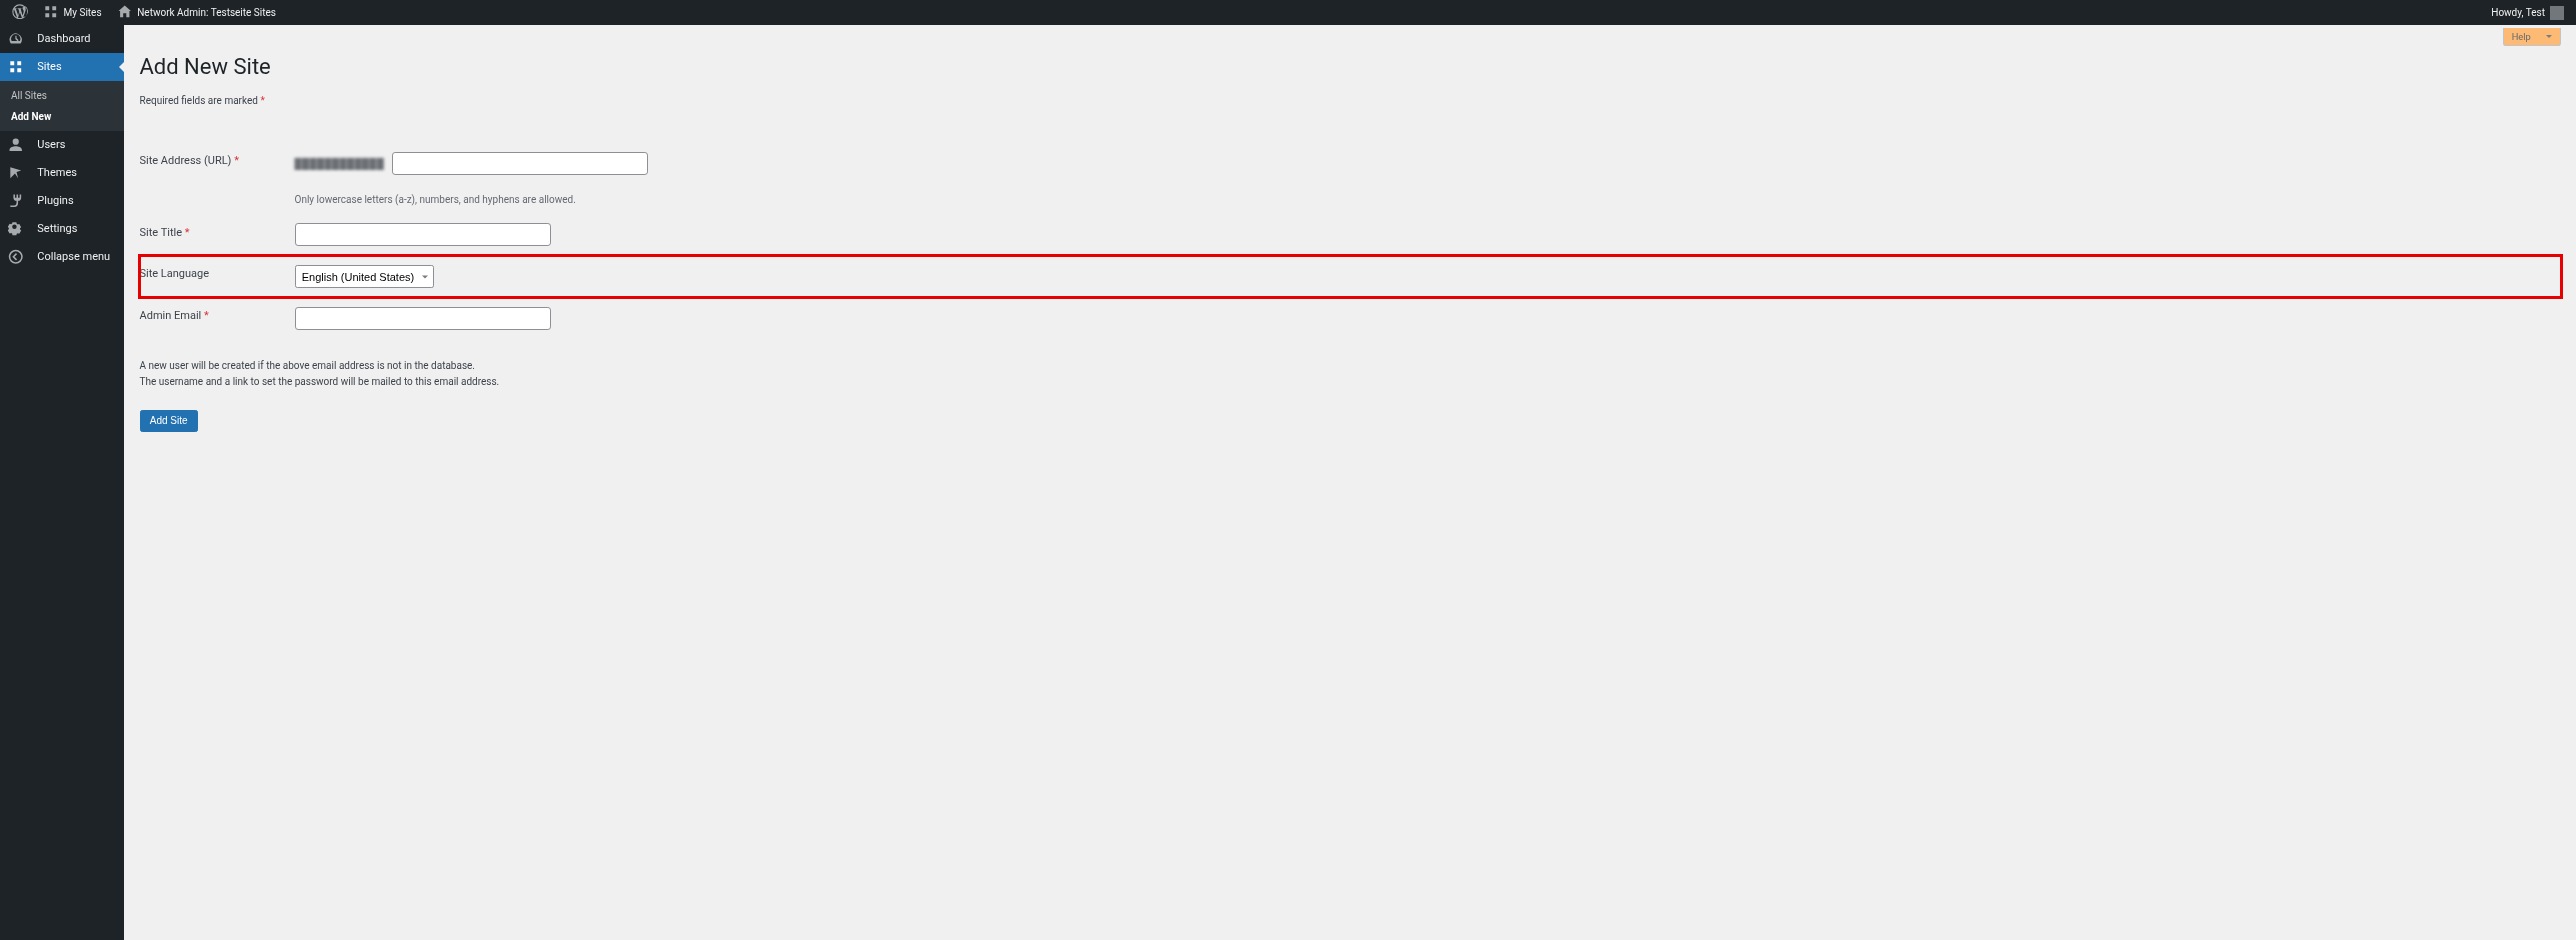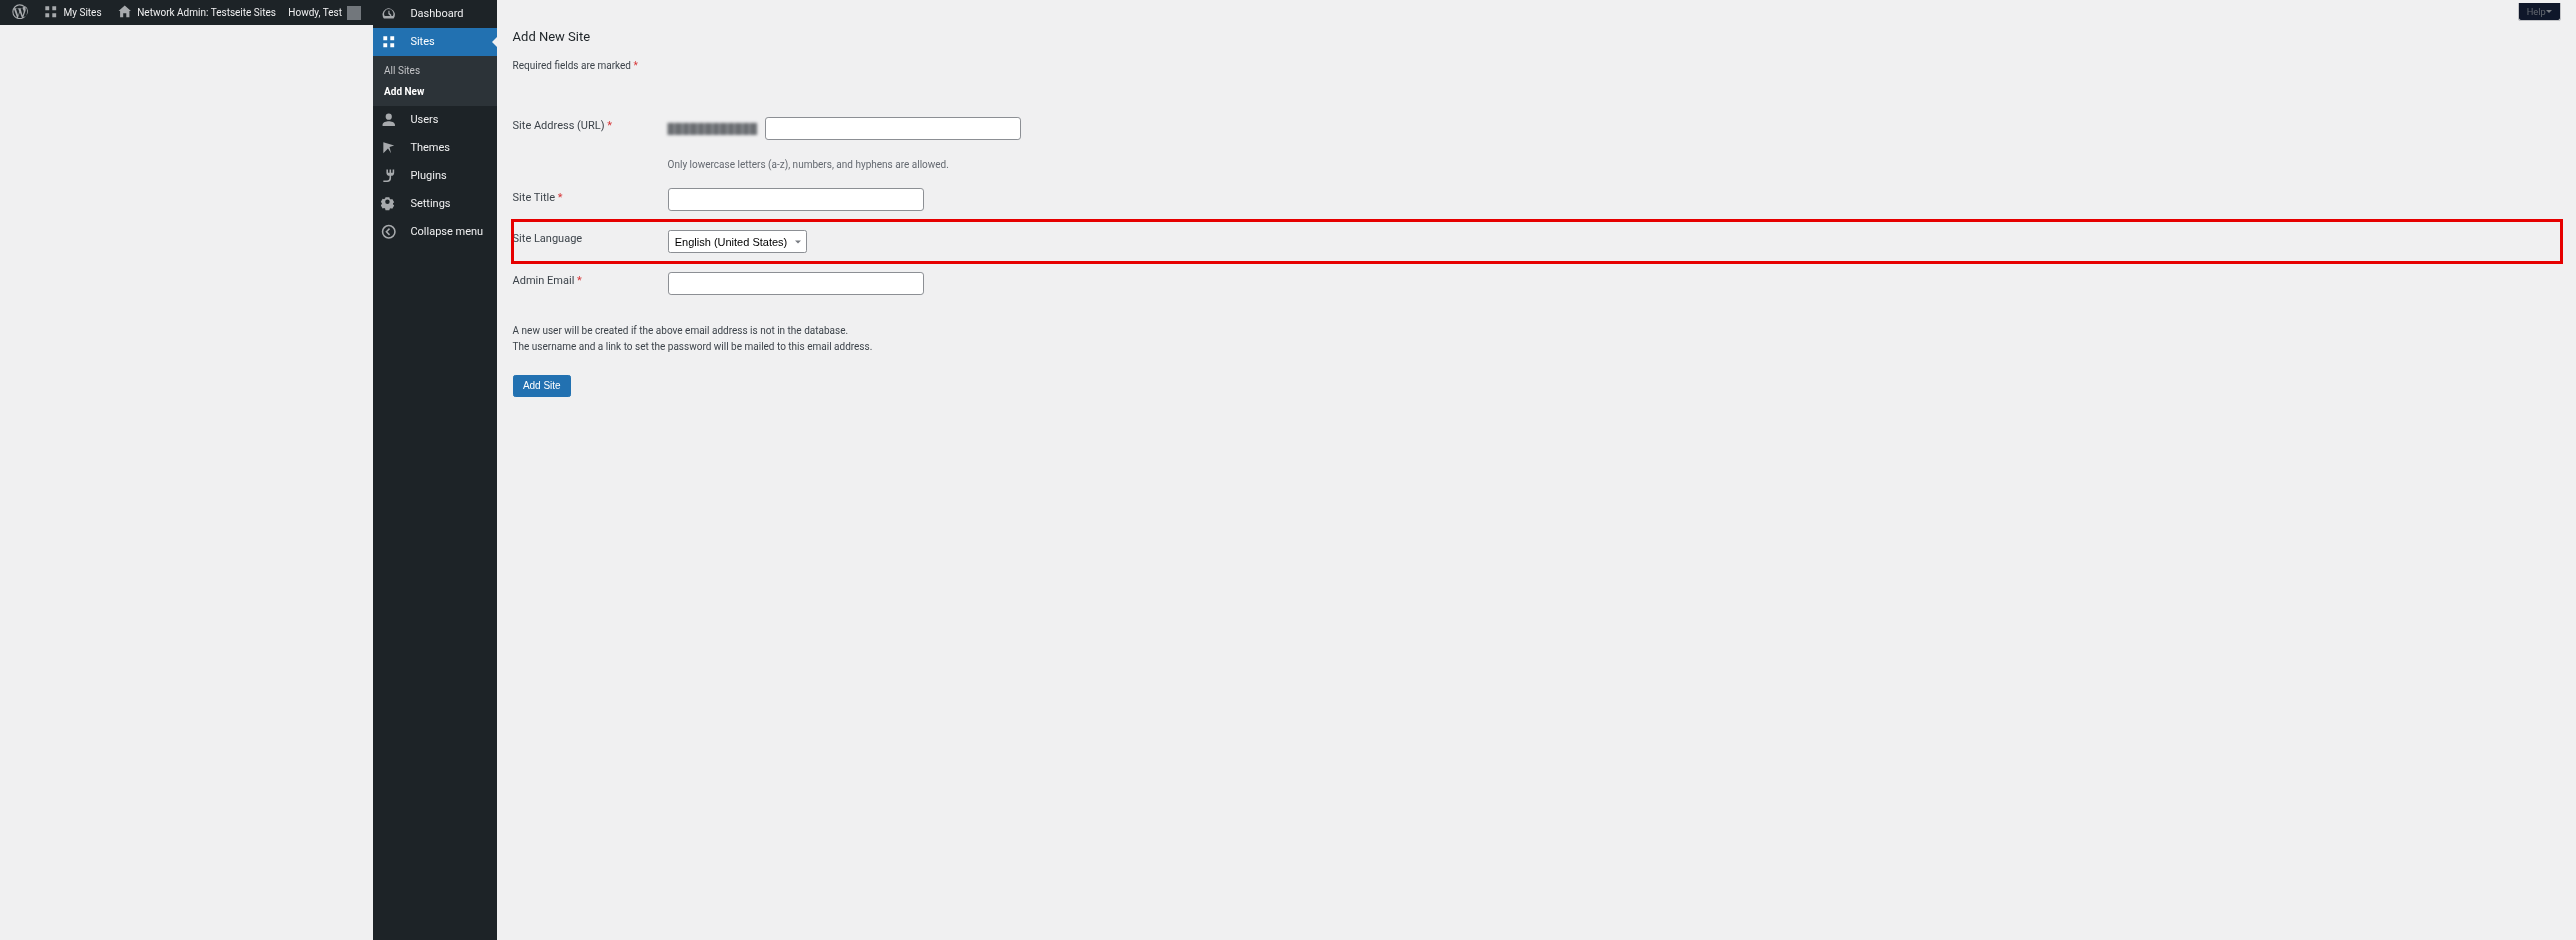--- a/index.html
+++ b/index.html
@@ -1,17 +1,17 @@
 <!DOCTYPE html>
 <html style="font-size:12.4px"><head>
 <meta charset="utf-8">
 <style>
 *{box-sizing:border-box;margin:0;padding:0}
 body{font-family:-apple-system,BlinkMacSystemFont,"Segoe UI",Roboto,Helvetica,Arial,sans-serif;font-size:10px;color:#3c434a;background:#f0f0f1}
-#wrap{display:flex;flex-direction:row;height:100vh;min-width:1217px}
+#wrap{display:flex;flex-direction:column;height:100vh;min-width:1217px}
 
 #adminbar{background:#1d2327;color:#c3c4c7;height:25px;display:flex;align-items:center;justify-content:space-between;padding:0 6.2px;font-size:10px}
 .ab-left,.ab-right{display:flex;align-items:center;gap:3.1px}
 .ab-item{display:flex;align-items:center;gap:4.7px;padding:0 6.2px;height:25px;color:#f0f0f1;cursor:pointer}
 .ab-avatar{width:14px;height:14px;background:#72777c}
 .ab-icon svg{fill:#a7aaad;width:15.5px;height:15.5px}
 
 #content{display:flex;flex:1;min-height:0}
 
 #sidebar{width:124px;background:#1d2327;color:#f0f0f1;display:flex;flex-direction:column}
@@ -20,24 +20,24 @@
 .menu-item .mi-icon svg{fill:#a7aaad;width:15.5px;height:15.5px}
 .menu-item.current{background:#2271b1;color:#fff}
 .menu-item.current .mi-icon svg{fill:#fff}
 .menu-item.current::after{content:"";position:absolute;right:-0.8px;top:50%;transform:translateY(-50%);border:6.2px solid transparent;border-right-color:#f0f0f1}
 .submenu{background:#2c3338;padding:4.7px 0}
 .submenu-item{display:block;padding:4.7px 9.3px 4.7px 11px;color:#c3c4c7;font-size:10px;cursor:pointer}
 .submenu-item.current{color:#fff;font-weight:700}
 
 #main{flex:1;padding:0;position:relative;overflow:auto}
 #help-wrap{display:flex;justify-content:flex-end;padding:3.1px 15.5px 0 0}
-.help-btn{background:#0f172a;border:0.8px solid #c3c4c7;border-top:none;border-radius:0 0 3.1px 3.1px;padding:3.1px 7.8px;font-size:9.3px;color:#646970;cursor:pointer;display:flex;align-items:center;gap:0}
+.help-btn{background:#fdba74;border:0.8px solid #c3c4c7;border-top:none;border-radius:0 0 3.1px 3.1px;padding:3.1px 7.8px;font-size:9.3px;color:#646970;cursor:pointer;display:flex;align-items:center;gap:15px}
 .tri-down{display:inline-block;width:0;height:0;border-left:3.1px solid transparent;border-right:3.1px solid transparent;border-top:3.9px solid #787c82}
 .wrap{padding:7.8px 15.5px 15.5px 15.5px}
-h1{font-size:13px;font-weight:400;color:#1d2327;margin:0 0 15.5px 0}
+h1{font-size:22px;font-weight:400;color:#1d2327;margin:0 0 15.5px 0}
 .req-note{font-size:10px;margin-bottom:37px}
 .required{color:#d63638}
 table.form-table{width:100%;border-spacing:0}
 table.form-table th{text-align:left;font-weight:400;width:155px;padding:11.6px 7.8px 11.6px 0;vertical-align:top;font-size:11px}
 table.form-table td{padding:9.3px 7.8px 9.3px 0;vertical-align:top;font-size:11px}
 input[type=text],input[type=email]{border:0.8px solid #8c8f94;border-radius:3.1px;padding:2.3px 6.2px;background:#fff;font-size:11px;height:23px}
 .w-mid{width:256px}
 select{border:0.8px solid #8c8f94;border-radius:2.3px;padding:2.3px 18.6px 2.3px 6.2px;background:#fff;font-size:11px;height:23px;appearance:none;-webkit-appearance:none}
 .select-wrap{position:relative;display:inline-block}
 .select-wrap .sel-caret{position:absolute;right:6.2px;top:50%;transform:translateY(-50%);pointer-events:none}

